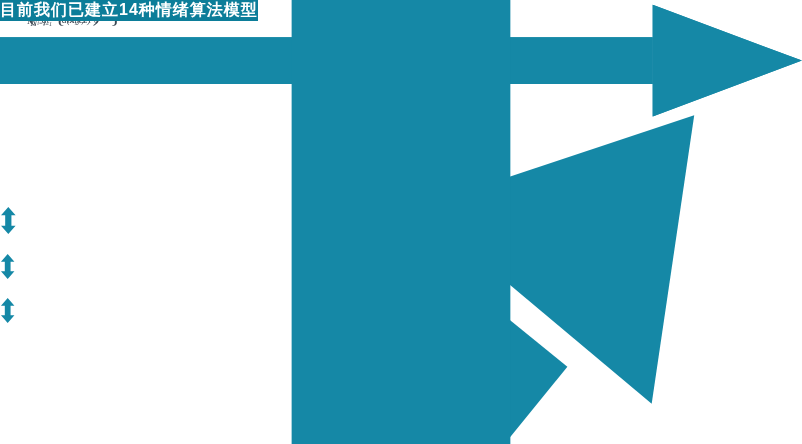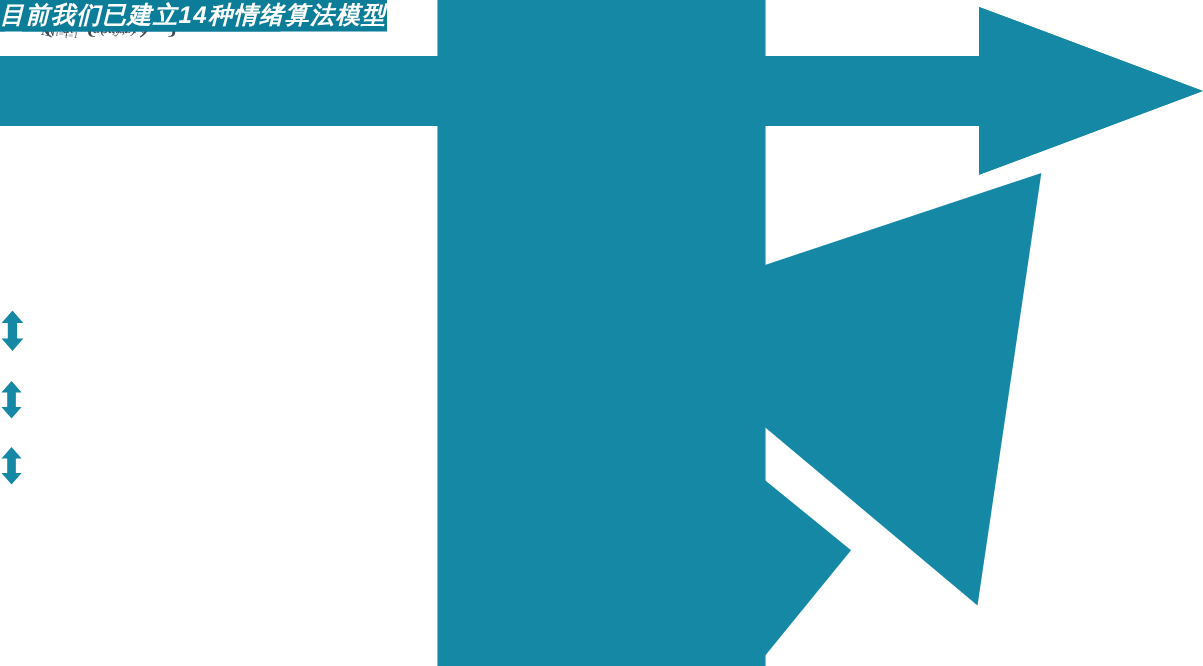--- a/index.html
+++ b/index.html
@@ -8,21 +8,21 @@
     overflow:hidden; font-family:"Liberation Sans", sans-serif;
   }
   
   .hdr-rect { position:absolute; left:0;  top:28; width:57; height:25; background:#0C7D99; }
   .hdr-bar1 { position:absolute; left:62; top:29; width:8;  height:24; background:#0C7D99; }
   .hdr-bar2 { position:absolute; left:74; top:29; width:5;  height:24; background:#0C7D99; }
   .page-title { position:absolute; left:89; top:31; font-size:15px; font-weight:bold; color:#1a1a1a; letter-spacing:1px; }
 
   
   .banner { position:absolute; left:143; width:519; background:#0C7D99; color:#ffffff;
-            font-weight:bold; font-size:16px; display:flex; align-items:center; justify-content:center; letter-spacing:1px;font-style:italic; }
+            font-weight:bold; font-size:16px; display:flex; align-items:center; justify-content:center; letter-spacing:1px; }
   .banner-top    { top:78;  height:34; }
   .banner-bottom { top:375; height:33; }
 
   
   .tbox { position:absolute; background:#0C7D99; color:#ffffff; display:flex;
           align-items:center; justify-content:center; font-weight:bold; }
 
   
   .fc-label { position:absolute; left:102; top:157; width:152; text-align:center;
               font-size:14px; color:#1a1a1a; letter-spacing:2px; }

